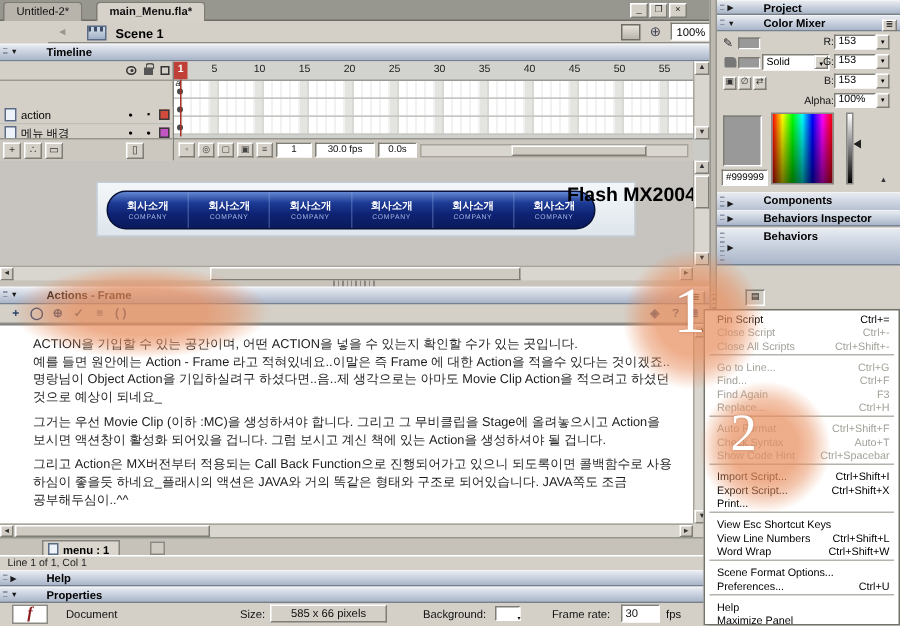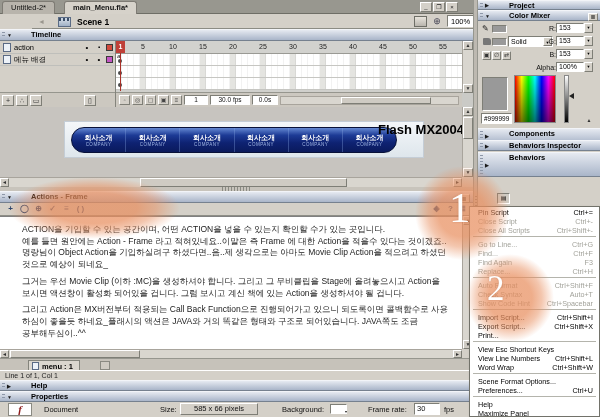--- a/index.html
+++ b/index.html
@@ -38,21 +38,21 @@
 
   #tl-hdr{left:0;top:29px;width:473px;height:12px;}
   #timeline{position:absolute;left:0;top:41px;width:473px;height:66px;background:#CACAC6;}
   #lyr-panel{position:absolute;left:0;top:0;width:116px;height:66px;background:#D4D0C8;border-right:1px solid #84847C;}
   #lyr-head{position:absolute;left:0;top:0;right:0;height:13px;border-bottom:1px solid #9A9A92;}
   .hd-eye{position:absolute;left:84px;top:3px;width:7px;height:6px;border:1px solid #333;border-radius:50%;}
   .hd-eye::after{content:"";position:absolute;left:1.5px;top:0.5px;width:2px;height:2px;background:#333;border-radius:50%;}
   .hd-lock{position:absolute;left:96px;top:4px;width:6px;height:5px;background:#555;}
   .hd-lock::before{content:"";position:absolute;left:1px;top:-3px;width:4px;height:3px;border:1px solid #555;border-bottom:none;border-radius:2px 2px 0 0;}
   .hd-outline{position:absolute;left:107px;top:3px;width:6px;height:6px;border:1px solid #333;}
-  #lyr-rows{position:absolute;left:0;top:1px;right:0;}
+  #lyr-rows{position:absolute;left:0;top:30px;right:0;}
   .layer-row{height:12px;position:relative;display:flex;align-items:center;padding-left:3px;
        border-bottom:1px solid #BFBFBB;background:#D4D0C8;font-size:7.5px;color:#000;}
   .layer-row.selected{background:#3D5076;color:#FFF;}
   .lyr-icon{width:8px;height:9px;background:#EDF2F8;border:1px solid #5A6A84;margin-right:3px;flex:0 0 auto;}
   .pencil{display:none;}
   .layer-row.editing .pencil{display:inline;margin-left:3px;font-size:7px;}
   .layer-row .c1,.layer-row .c2{position:absolute;top:0;width:8px;height:12px;text-align:center;}
   .layer-row .c1{left:83px;} .layer-row .c2{left:95px;}
   .layer-row .c1::after,.layer-row .c2::after{content:"•";font-size:8px;line-height:11px;}
   .layer-row.selected .c1::after,.layer-row.selected .c2::after{color:#FFF;}

